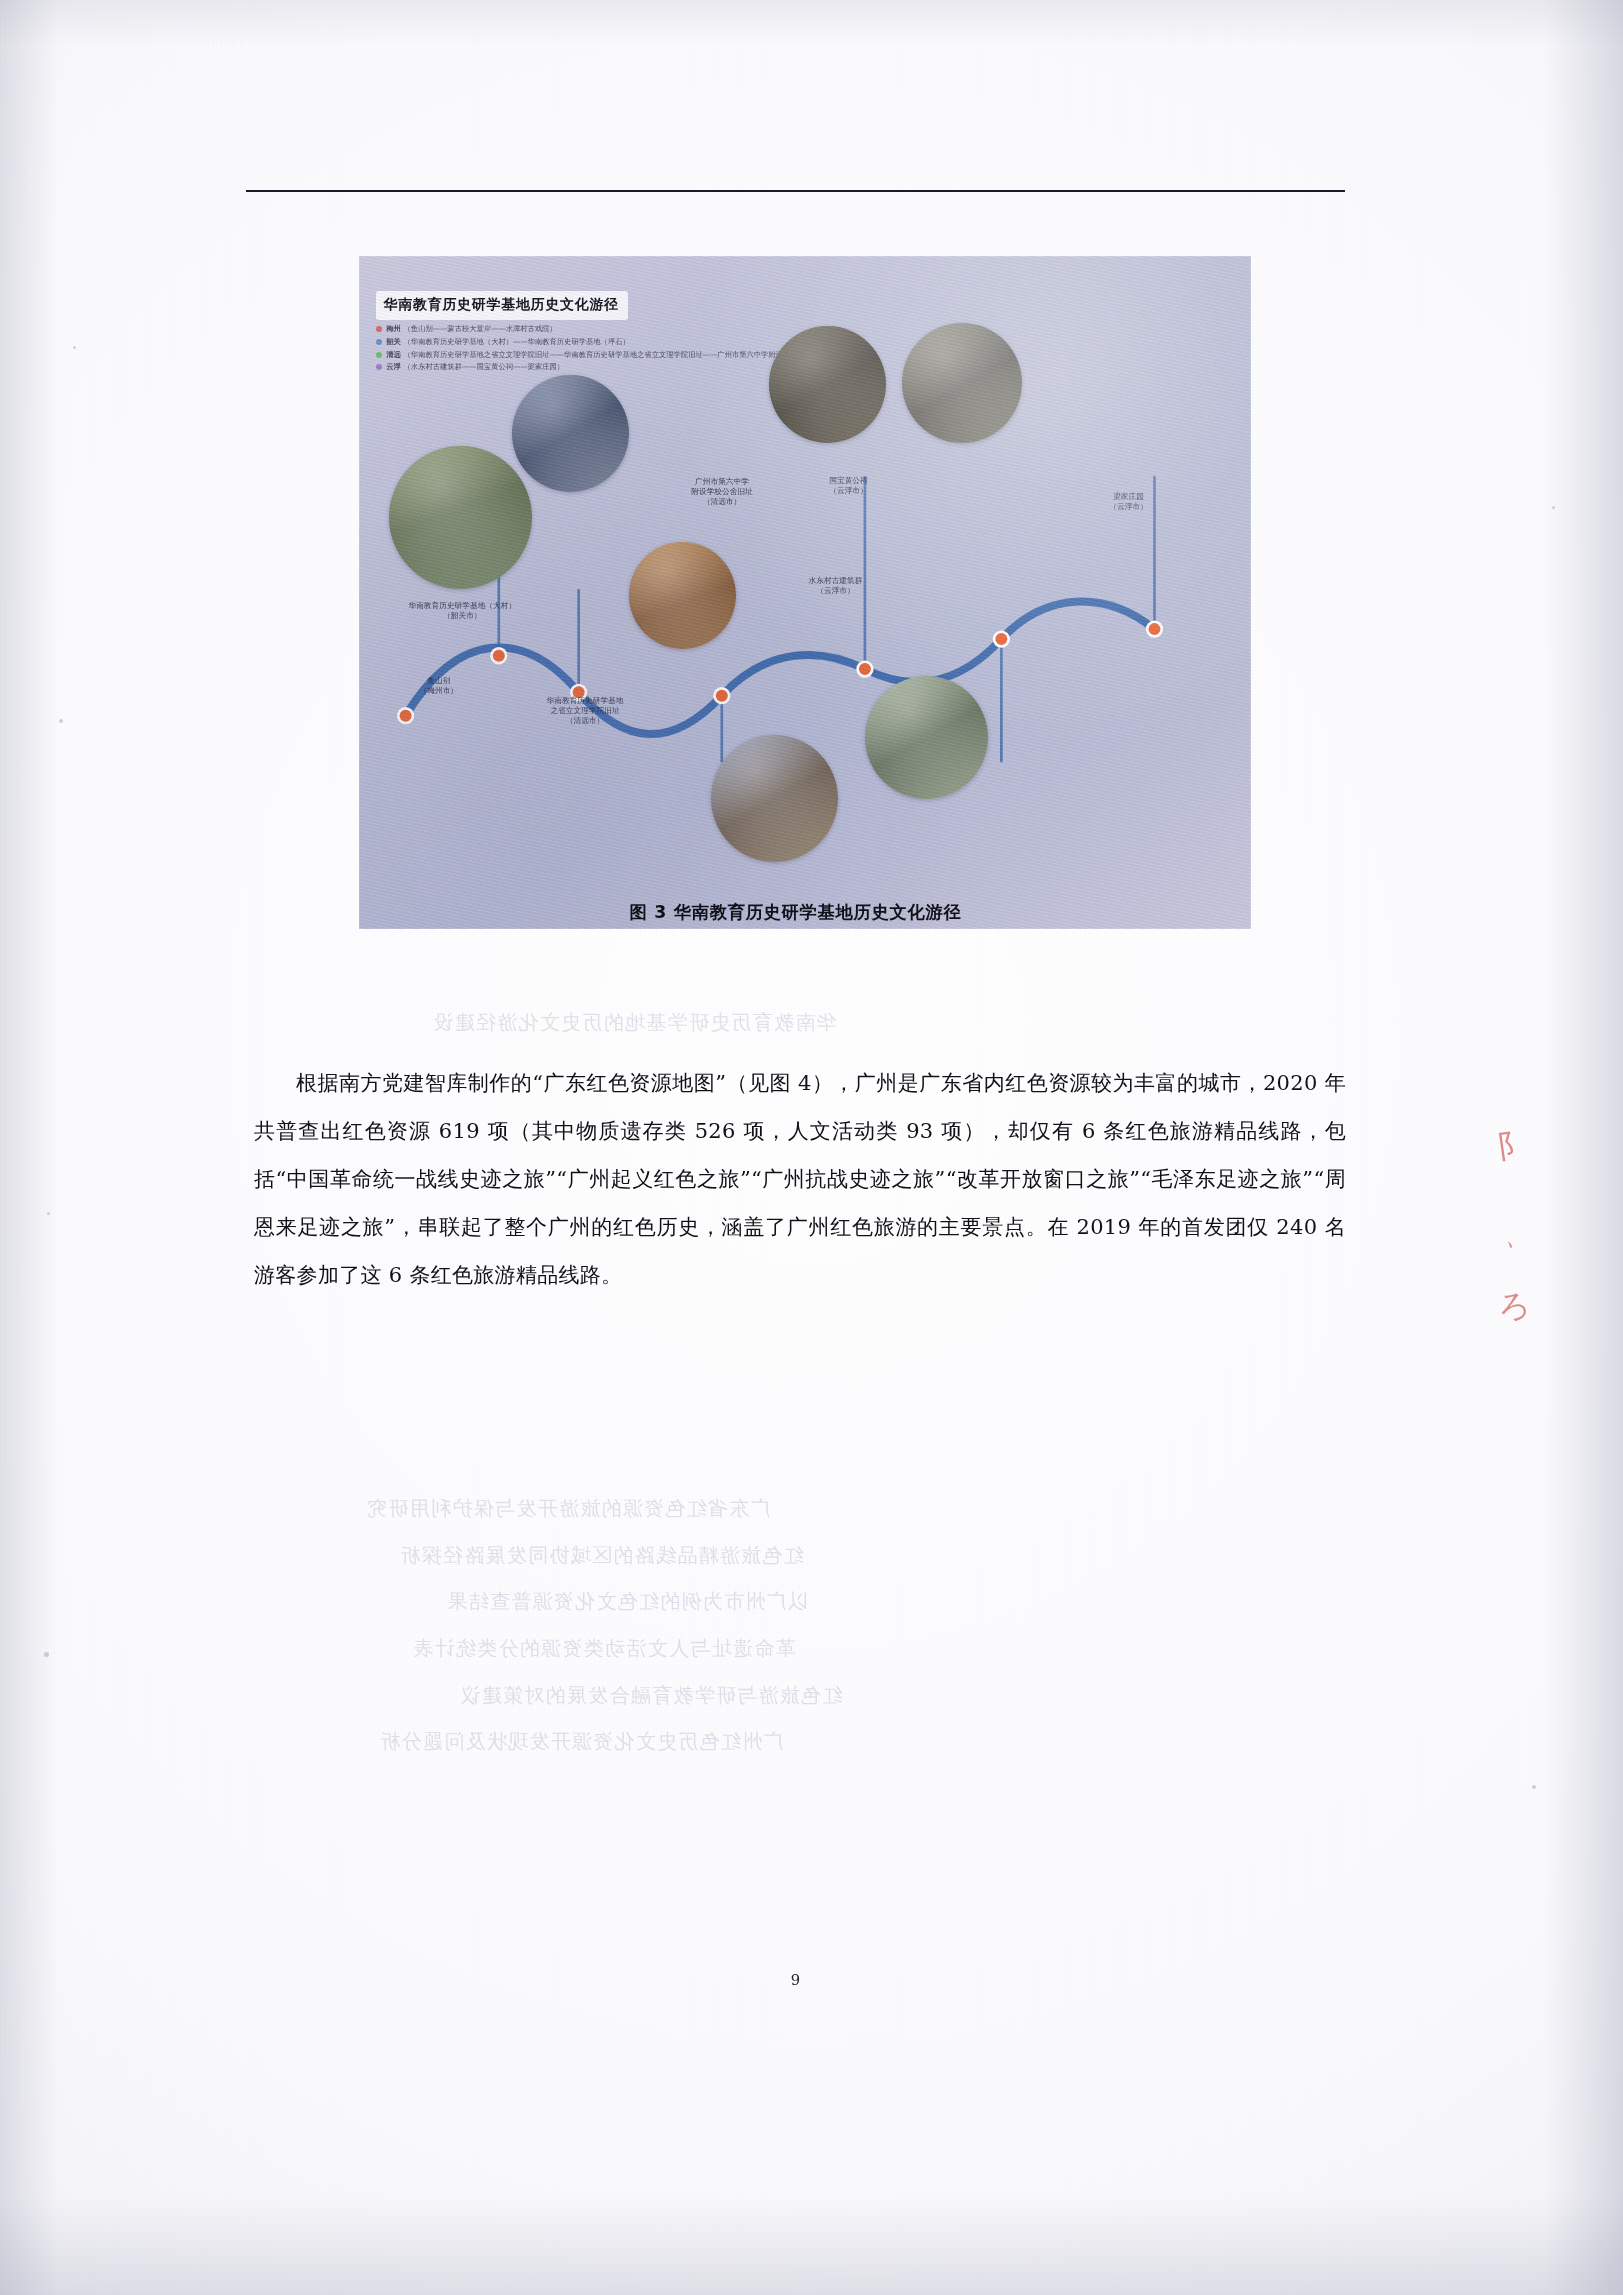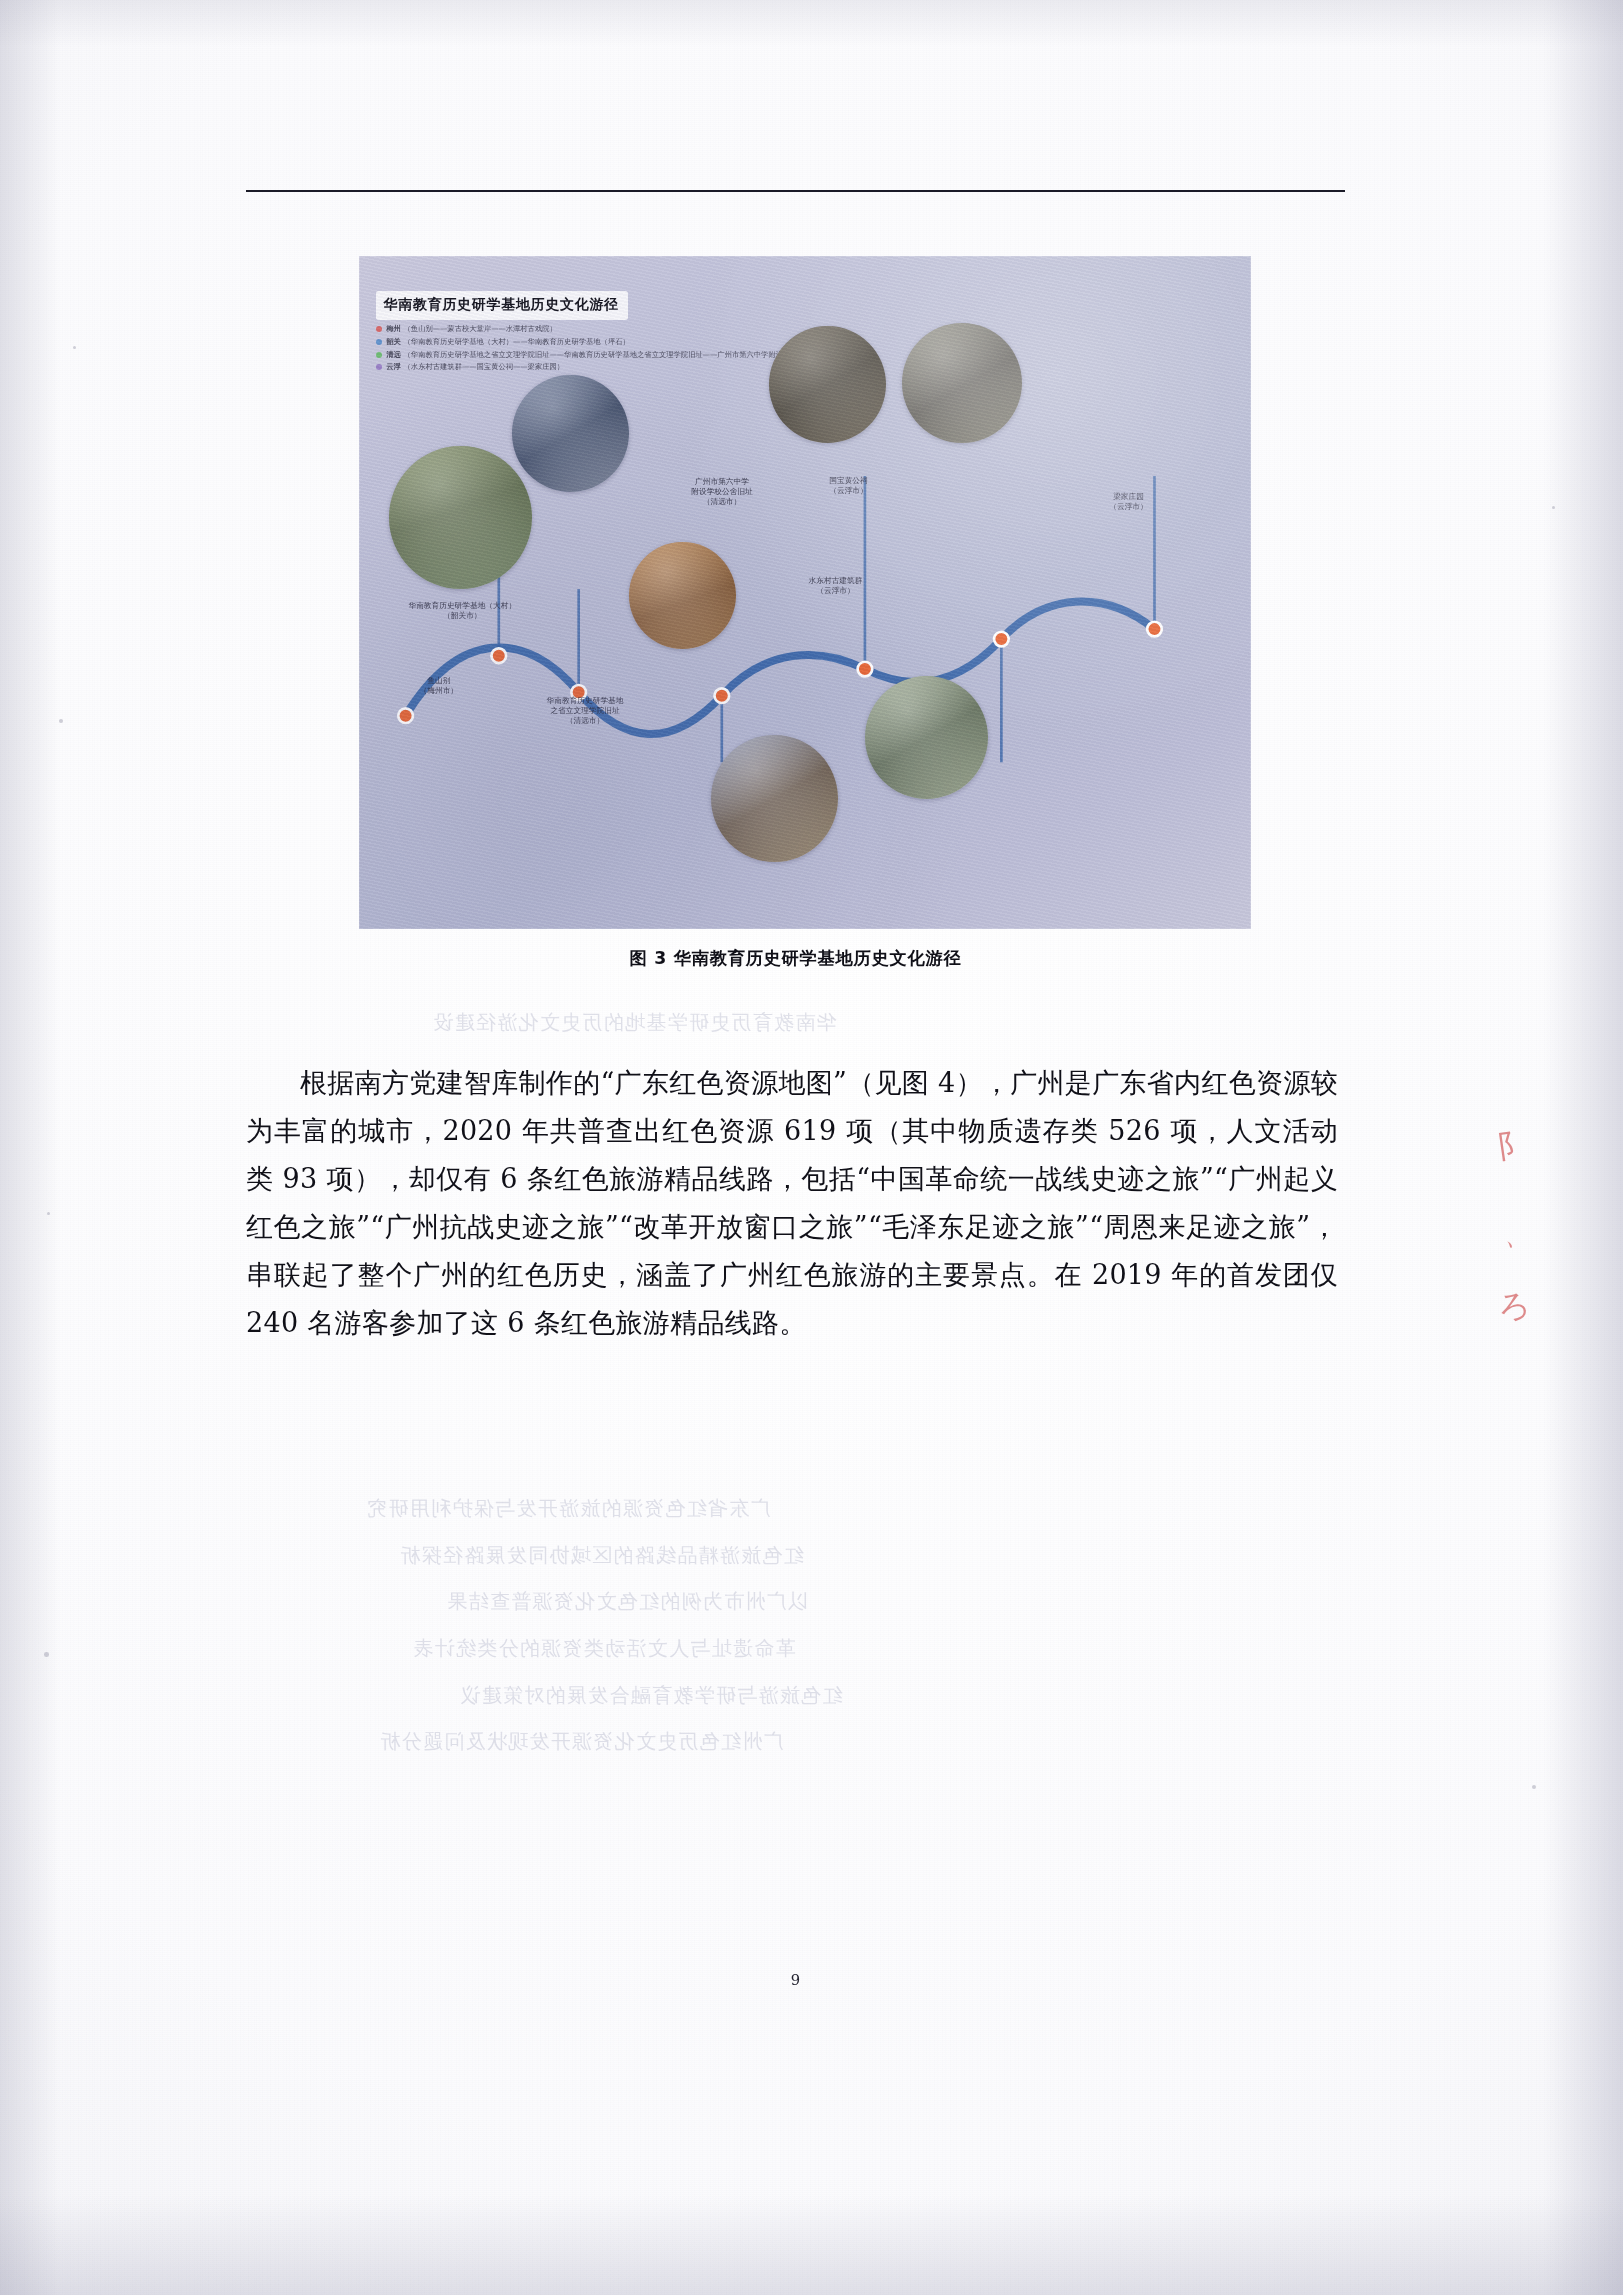--- a/index.html
+++ b/index.html
@@ -175,38 +175,38 @@
     color: #17172a;
     text-align: center;
     white-space: pre-line;
     opacity: .85;
   }
 
   
   .fig-caption {
     position: absolute;
     left: 0;
-    top: 946px;
+    top: 900px;
     width: 1099px;
     text-align: center;
     font-family: "DejaVu Sans", sans-serif;
     font-weight: bold;
     font-size: 17.3px;
     color: #101018;
     letter-spacing: 0.7px;
   }
 
   
   .body-text {
     position: absolute;
-    left: 0;
+    left: 8px;
     top: 1059px;
     width: 1092px;
     font-family: "DejaVu Serif", serif;
-    font-size: 27px;
+    font-size: 21px;
     line-height: 48px;
     color: #101018;
     text-align: justify;
     text-justify: inter-ideograph;
     letter-spacing: 0.3px;
   }
   .body-text p {
     margin: 0;
     text-indent: 2em;
   }

